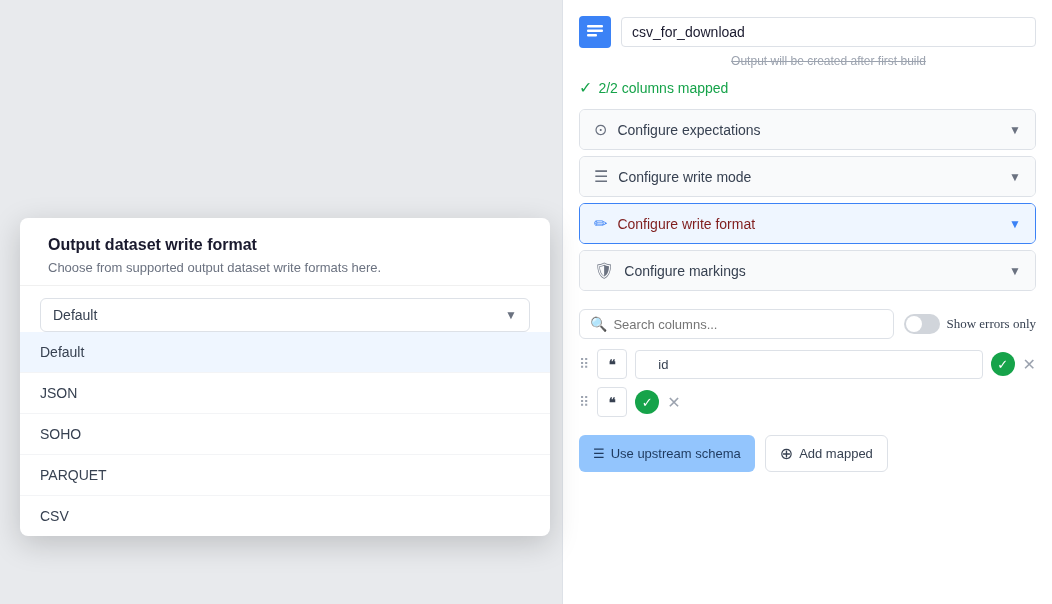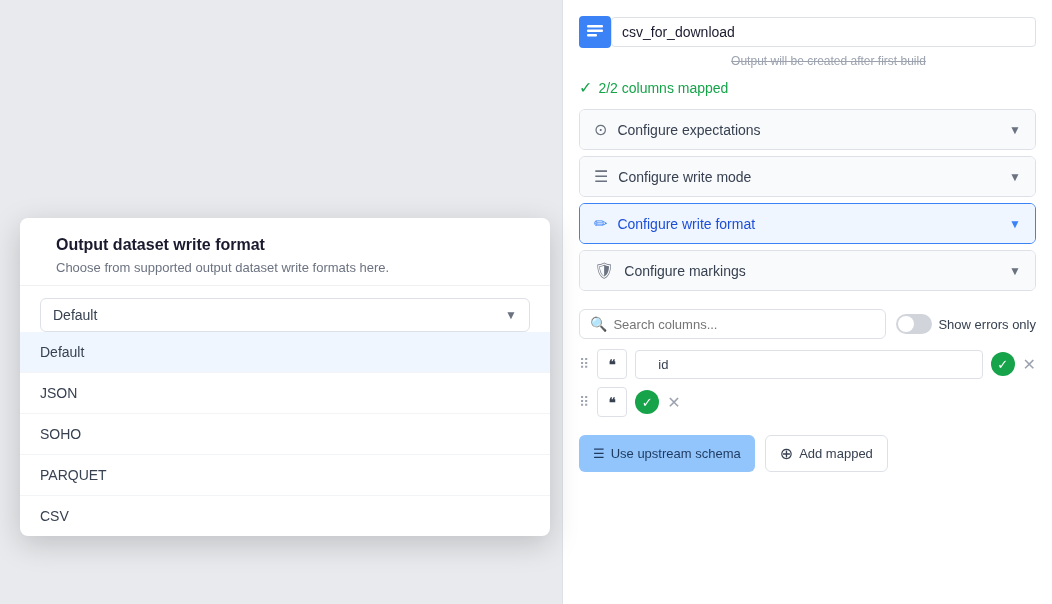--- a/index.html
+++ b/index.html
@@ -23,20 +23,21 @@
       background: #fff;
       border-left: 1px solid #dde1e7;
       display: flex;
       flex-direction: column;
       padding: 16px;
     }
 
     .dataset-header {
       display: flex;
       align-items: center;
+      gap: 10px;
       margin-bottom: 6px;
     }
 
     .dataset-icon {
       width: 32px;
       height: 32px;
       background: #3b82f6;
       border-radius: 4px;
       display: flex;
       align-items: center;
@@ -133,20 +134,21 @@
       background: transparent;
     }
 
     .toggle-group {
       display: flex;
       align-items: center;
       gap: 6px;
       font-size: 13px;
       color: #374151;
       white-space: nowrap;
+      font-family: Liberation Serif, serif;
     }
 
     .toggle {
       width: 36px;
       height: 20px;
       background: #d1d5db;
       border-radius: 10px;
       position: relative;
       cursor: pointer;
     }
@@ -271,21 +273,21 @@
       left: 20px;
       width: 530px;
       background: #fff;
       border-radius: 8px;
       box-shadow: 0 8px 30px rgba(0,0,0,0.18);
       z-index: 100;
       overflow: hidden;
     }
 
     .popup-header {
-      padding: 18px 20px 10px 36px;
+      padding: 18px 20px 10px 28px;
       border-bottom: 1px solid #f0f0f0;
     }
 
     .popup-title {
       font-size: 16px;
       font-weight: 600;
       color: #1a1a2e;
       margin-bottom: 6px;
     }
 
@@ -395,21 +397,21 @@
         <span>Configure write mode</span>
       </div>
       <span class="chevron-icon">▼</span>
     </div>
   </div>
 
   <div class="accordion-section" style="border-color:#3b82f6;">
     <div class="accordion-header" style="background:#eff6ff;">
       <div class="accordion-header-left">
         <span class="accordion-icon" style="color:#3b82f6;">✏</span>
-        <span style="color:#1d4ed8;">Configure write format</span>
+        <span style="color:#7f1d1d;">Configure write format</span>
       </div>
       <span class="chevron-icon" style="color:#3b82f6;">▼</span>
     </div>
   </div>
 
   <div class="accordion-section">
     <div class="accordion-header">
       <div class="accordion-header-left">
         <span class="accordion-icon">🛡</span>
         <span>Configure markings</span>

